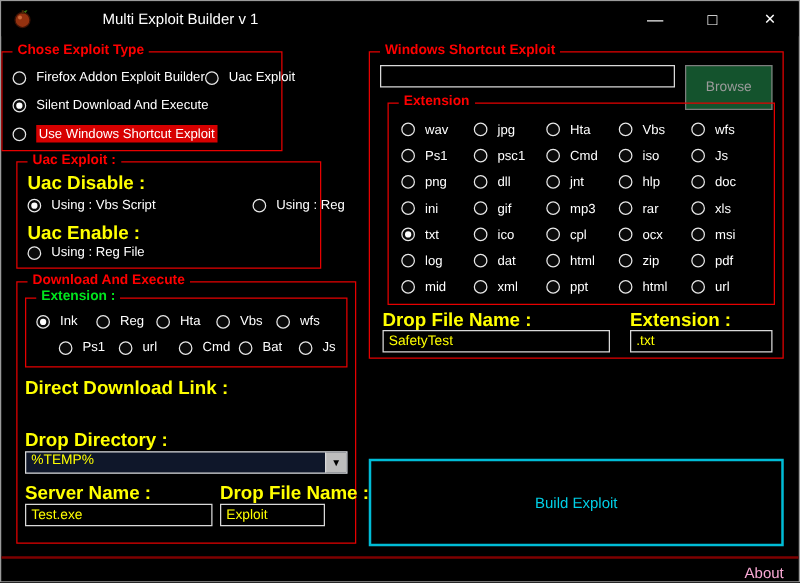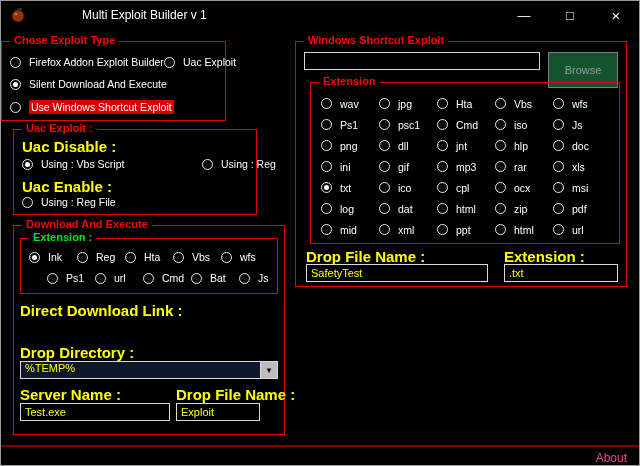--- a/index.html
+++ b/index.html
@@ -66,21 +66,21 @@
   .combo-text { color:#ffff00; font-size:11px; }
   .combo-btn { margin-left:auto; width:17px; height:100%; background:#bdbdbd;
                border-left:1px solid #d9d9d9; display:flex; align-items:center;
                justify-content:center; color:#000; font-size:8px; }
 
   .build { position:absolute; left:294px; top:338px; width:332px; height:70px;
            background:#000; border:2px solid #00bcd6; color:#00cfe6; font-size:12px;
            font-family:"Liberation Sans", sans-serif; cursor:default; }
 
   .separator { position:absolute; left:0; top:416px; width:100%; height:2px; background:#7e0000; }
-  .about { position:absolute; right:12px; top:422px; color:#ec4899; font-size:12px; cursor:default; }
+  .about { position:absolute; right:12px; top:422px; color:#f9a8d4; font-size:12px; cursor:default; }
 </style>
 </head>
 <body>
 
 <div class="window">
 
   <div class="titlebar">
     <svg class="app-icon" viewBox="0 0 16 16">
       <circle cx="8" cy="9" r="6" fill="#93310f" stroke="#3c1205" stroke-width="1"></circle>
       <circle cx="6" cy="7" r="1.6" fill="#c96a3a"></circle>
@@ -352,17 +352,18 @@
           </div>
       </div>
 
       <span class="ylabel" style="left:10px;top:206px">Drop File Name :</span>
       <span class="ylabel" style="left:208px;top:206px">Extension :</span>
       <input class="tinput" style="left: 10px; top: 222px; width: 182px;" value="SafetyTest">
       <input class="tinput" style="left: 208px; top: 222px; width: 114px;" value=".txt">
     </div>
 
 
+    <button class="build">Build Exploit</button>
 
     <div class="separator"></div>
     <span class="about">About</span>
   </div>
 </div>
 
 </body></html>

